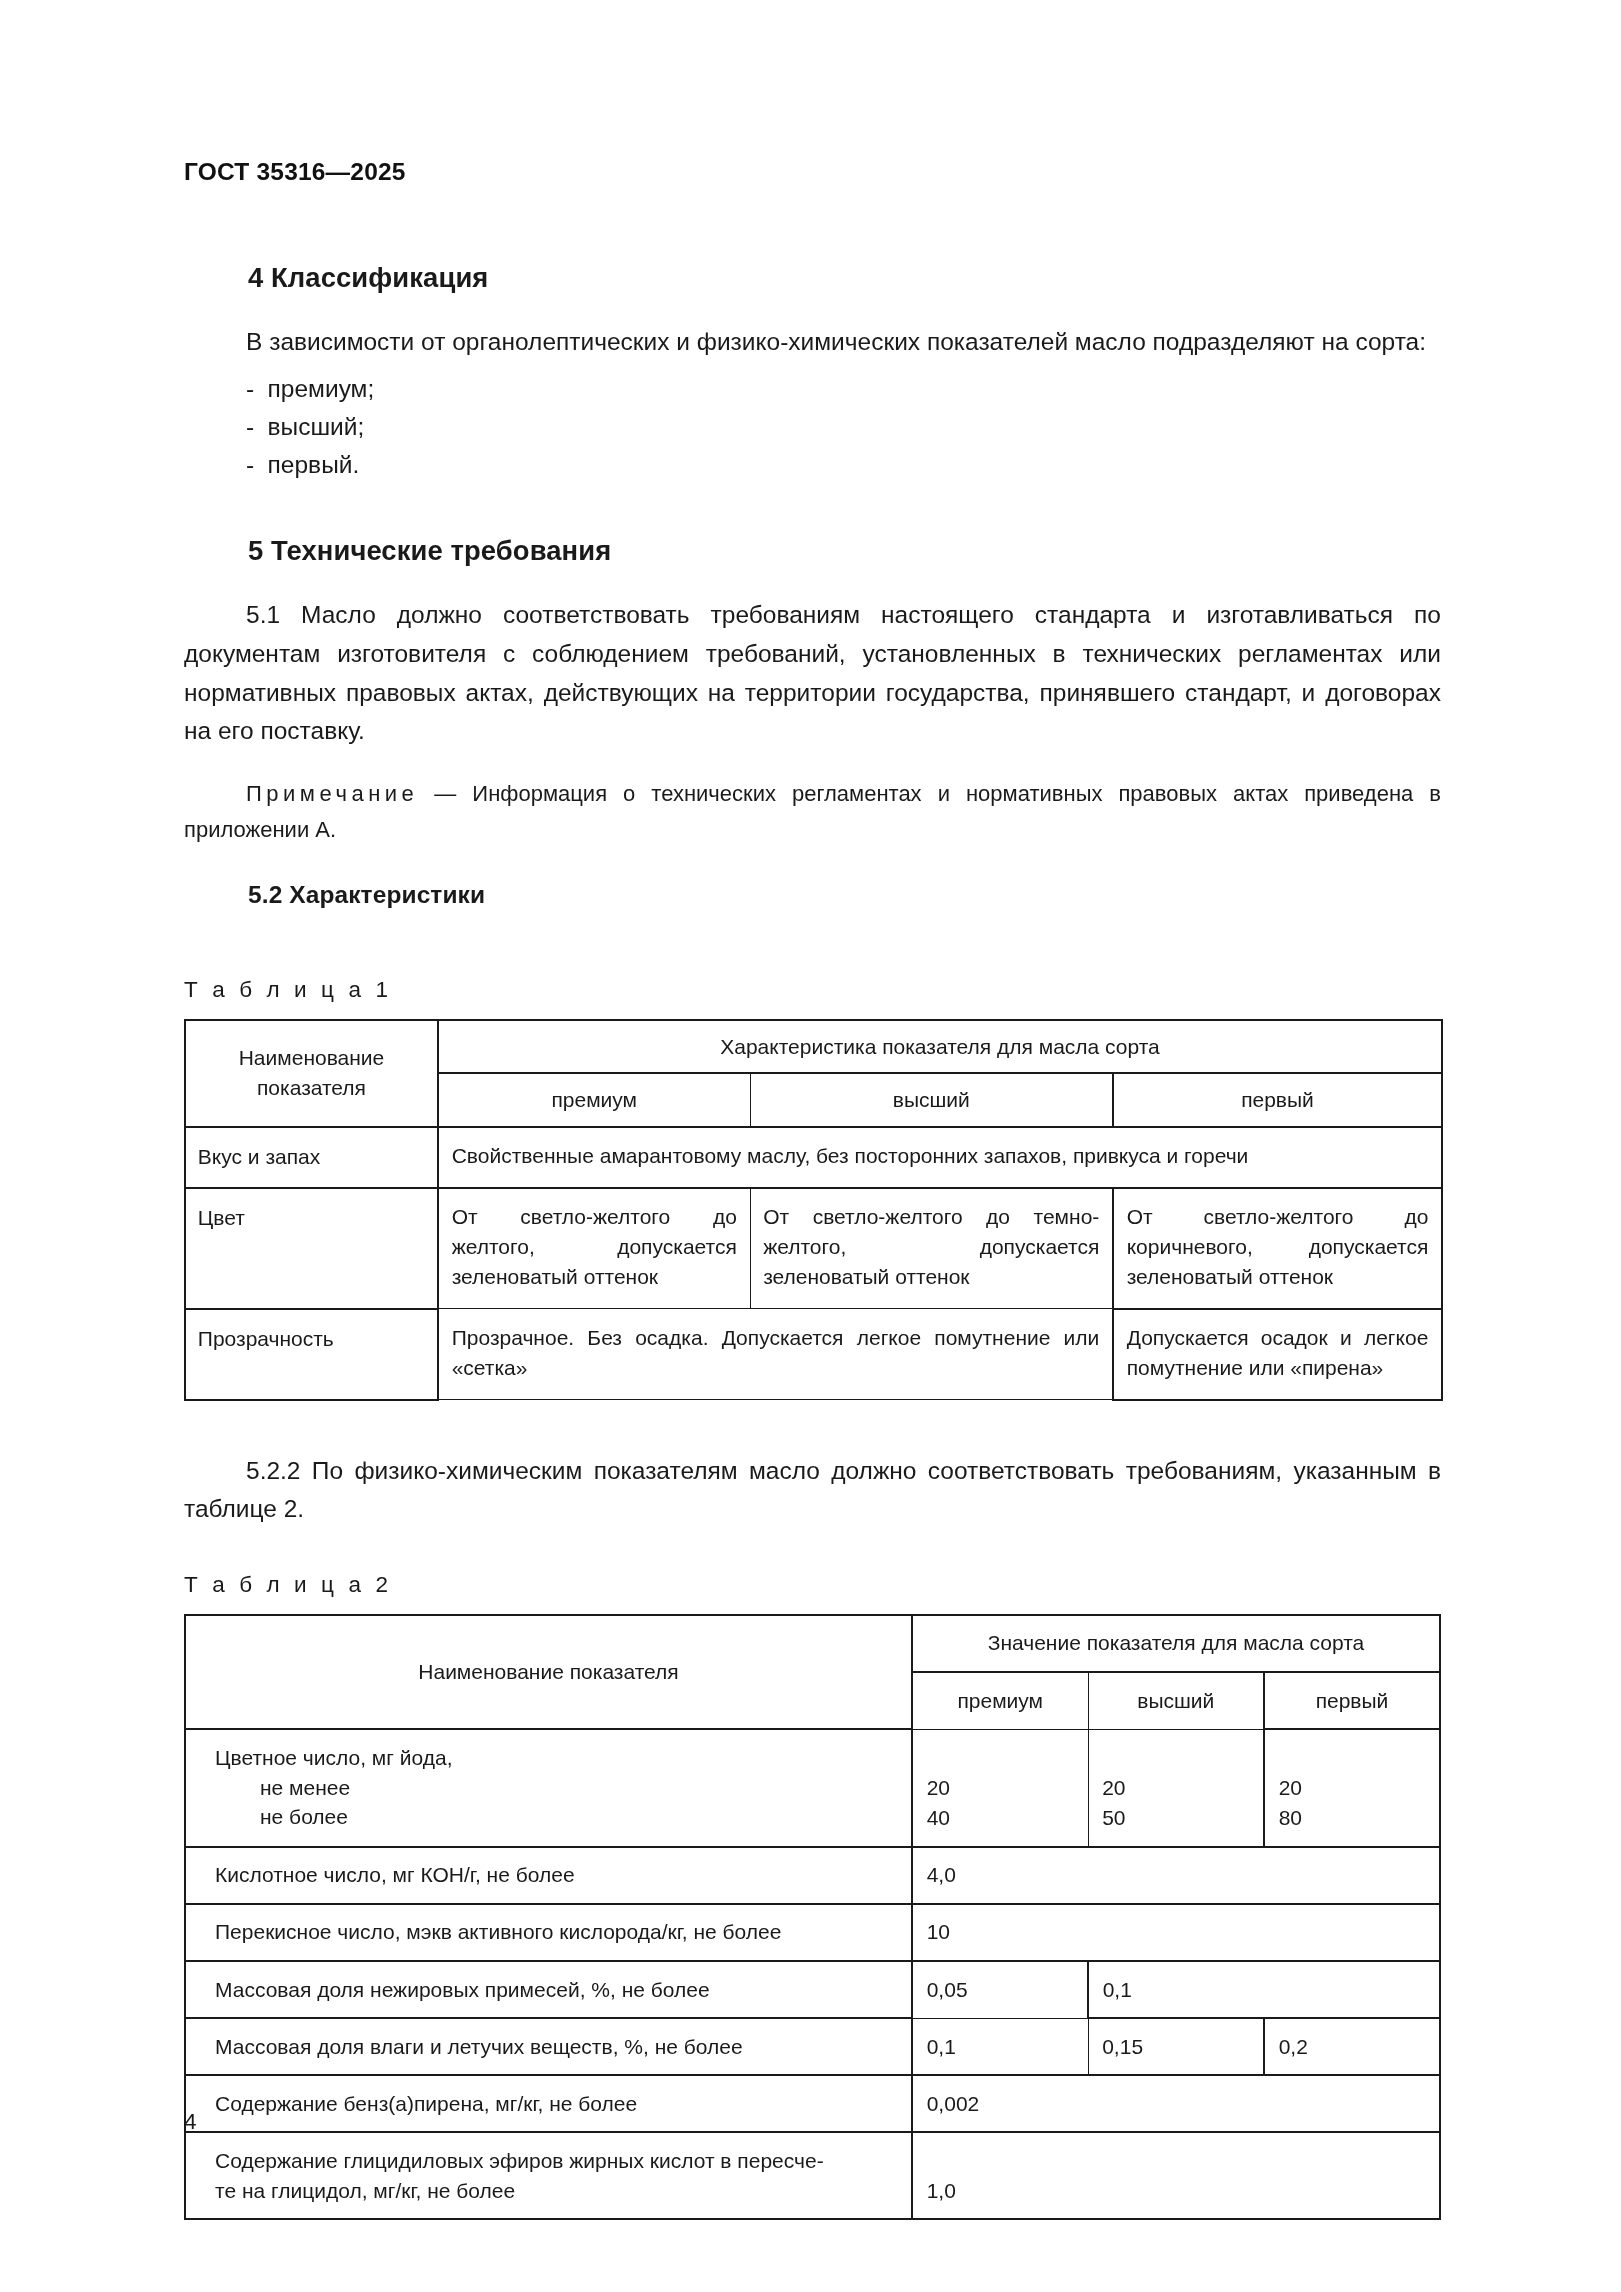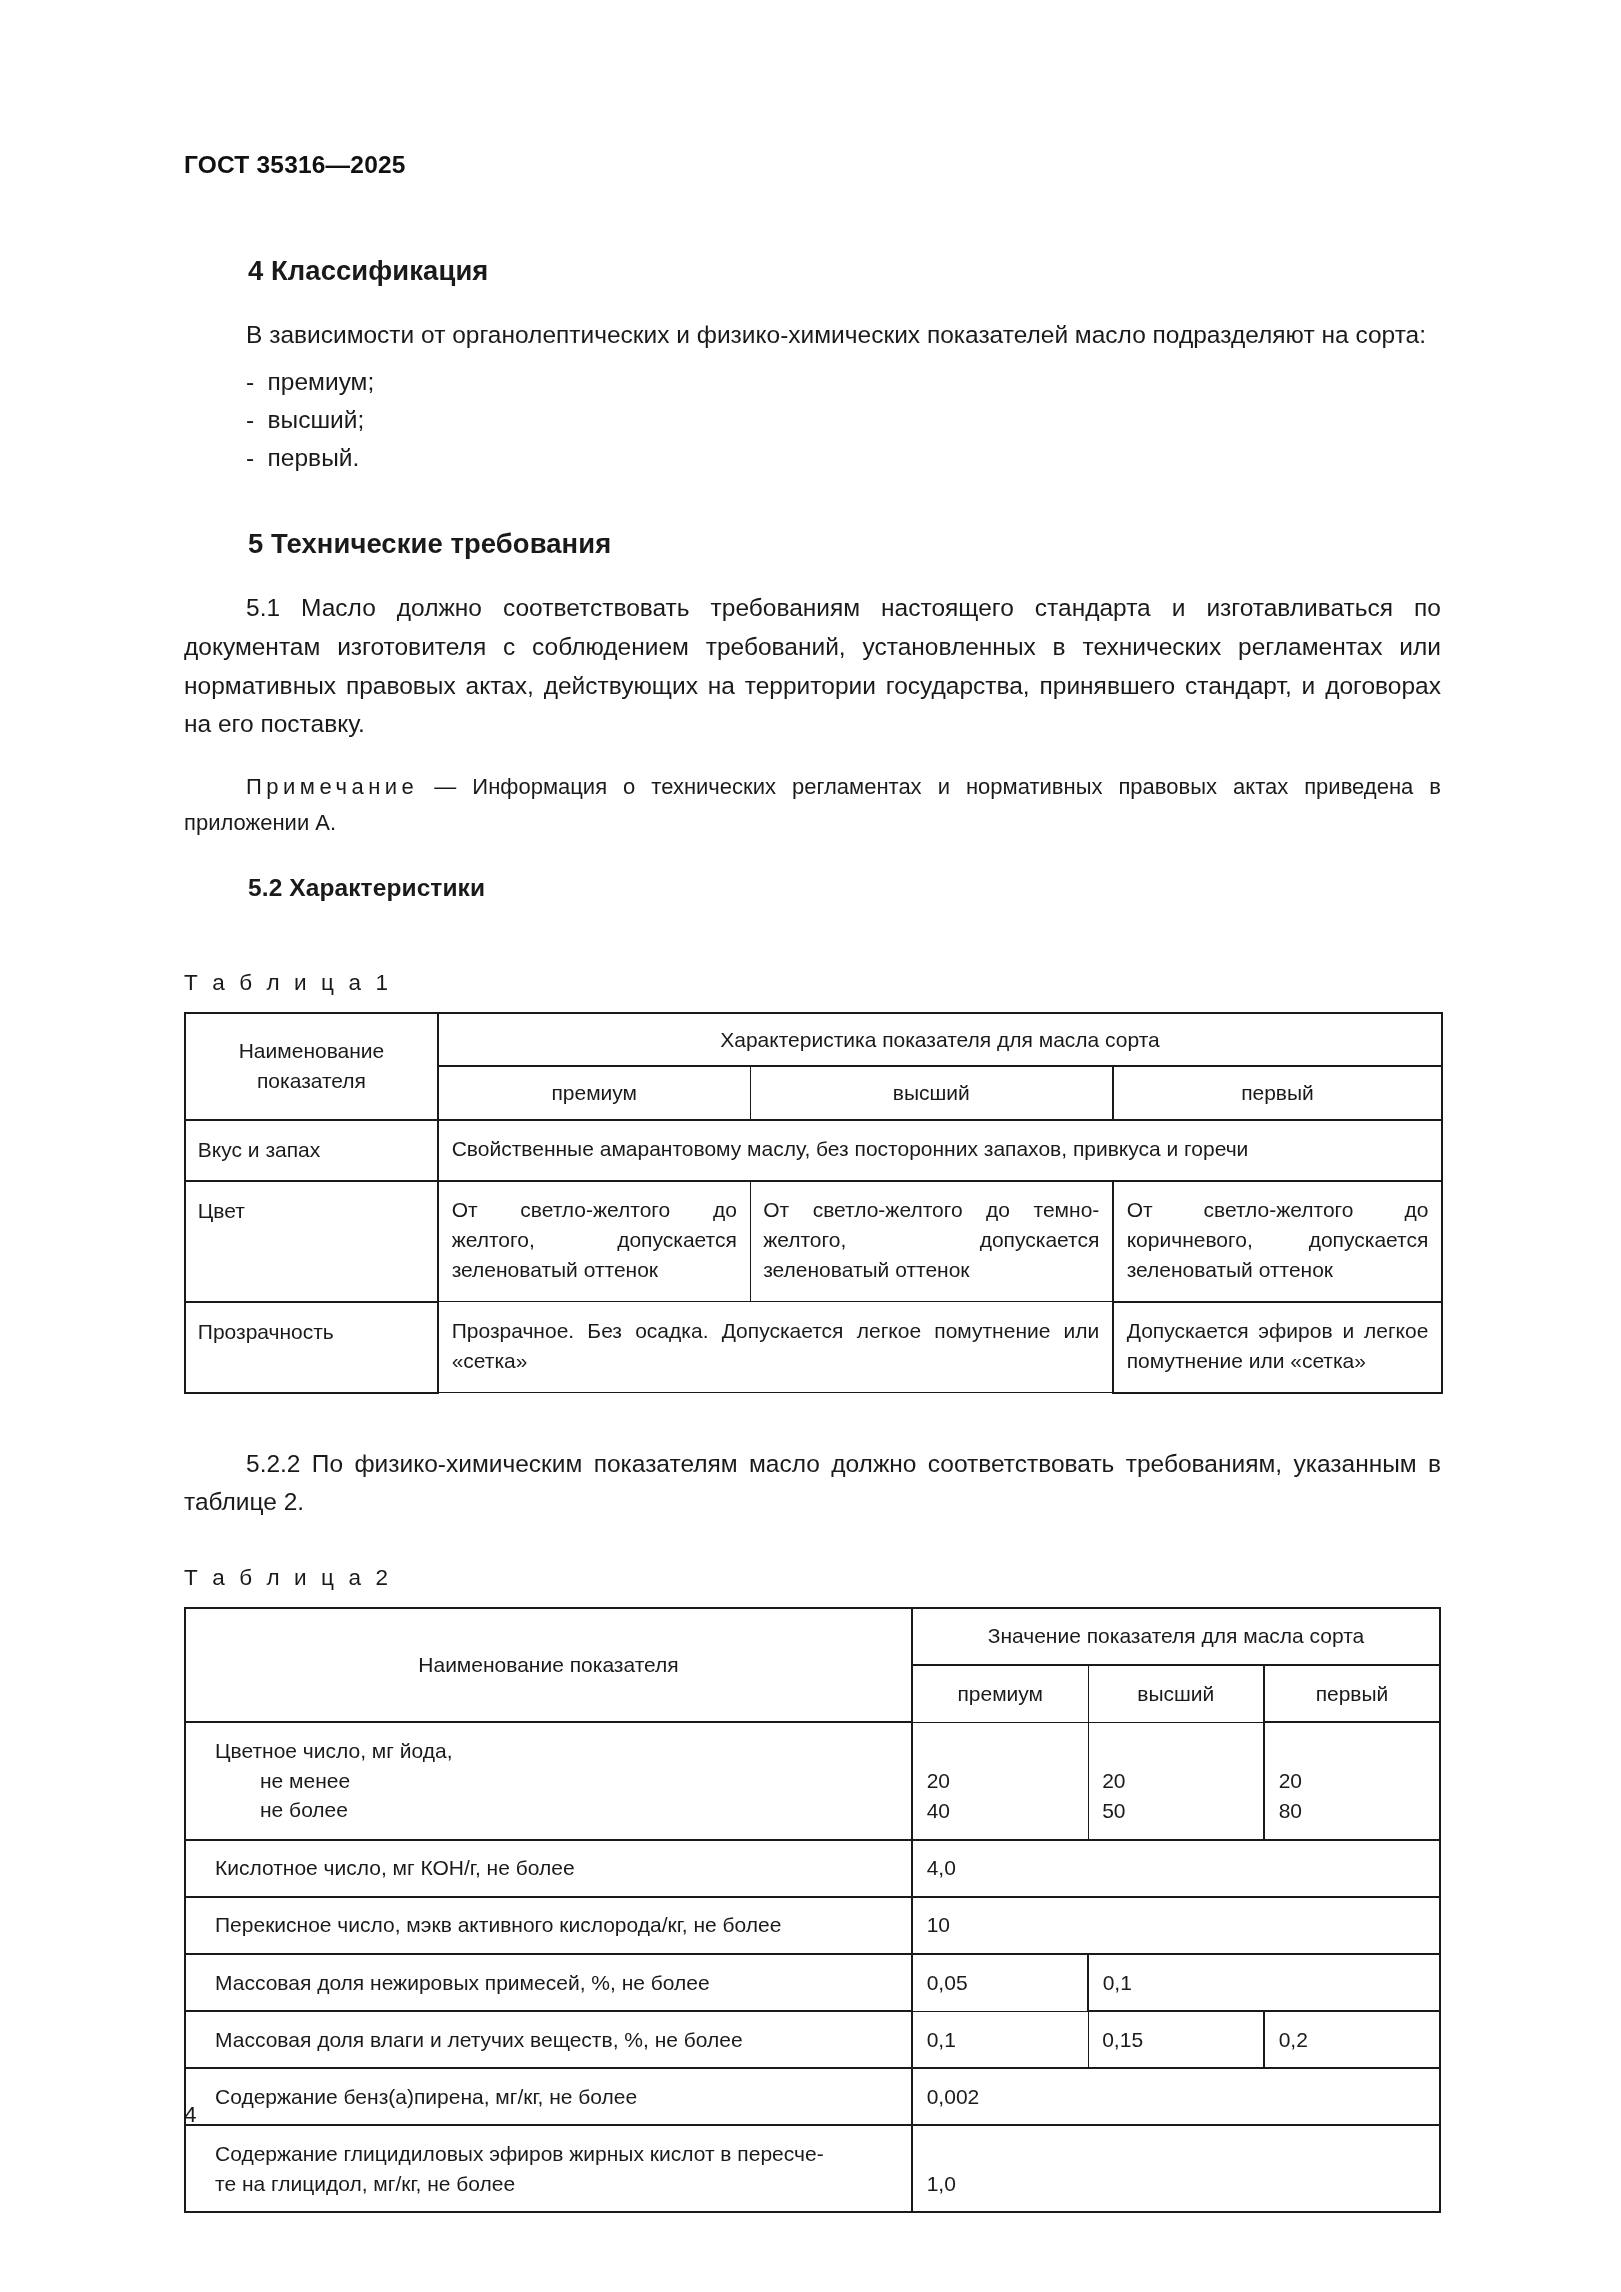--- a/index.html
+++ b/index.html
@@ -8,21 +8,21 @@
     background: #ffffff;
   }
   body {
     font-family: "Liberation Sans", sans-serif;
     color: #1a1a1a;
   }
   .page {
     position: relative;
     width: 1621px;
     height: 2274px;
-    margin: 4px auto;
+    margin: 11px auto;
     background: #ffffff;
     box-sizing: border-box;
     padding: 0;
     overflow: hidden;
   }
   .content {
     position: absolute;
     left: 184px;
     top: 147px;
     width: 1257px;
@@ -225,21 +225,21 @@
         </tr>
         <tr>
           <td class="name-cell outer-thick">Цвет</td>
           <td class="cell-pad c-just">От светло-желтого до желтого, допускается зеленоватый оттенок</td>
           <td class="cell-pad c-just">От светло-желтого до темно-желтого, допускается зеленоватый оттенок</td>
           <td class="cell-pad c-just outer-thick">От светло-желтого до коричневого, допускается зеленоватый оттенок</td>
         </tr>
         <tr>
           <td class="name-cell outer-thick">Прозрачность</td>
           <td colspan="2" class="cell-pad c-just">Прозрачное. Без осадка. Допускается легкое помутнение или «сетка»</td>
-          <td class="cell-pad c-just outer-thick">Допускается эфиров и легкое помутнение или «сетка»</td>
+          <td class="cell-pad c-just outer-thick">Допускается осадок и легкое помутнение или «пирена»</td>
         </tr>
       </tbody>
     </table>
 
     <div class="gap-xl"></div>
 
     <p class="body-text last">5.2.2 По физико-химическим показателям масло должно соответствовать требованиям, указанным в таблице 2.</p>
 
     <div class="gap-l"></div>
 

